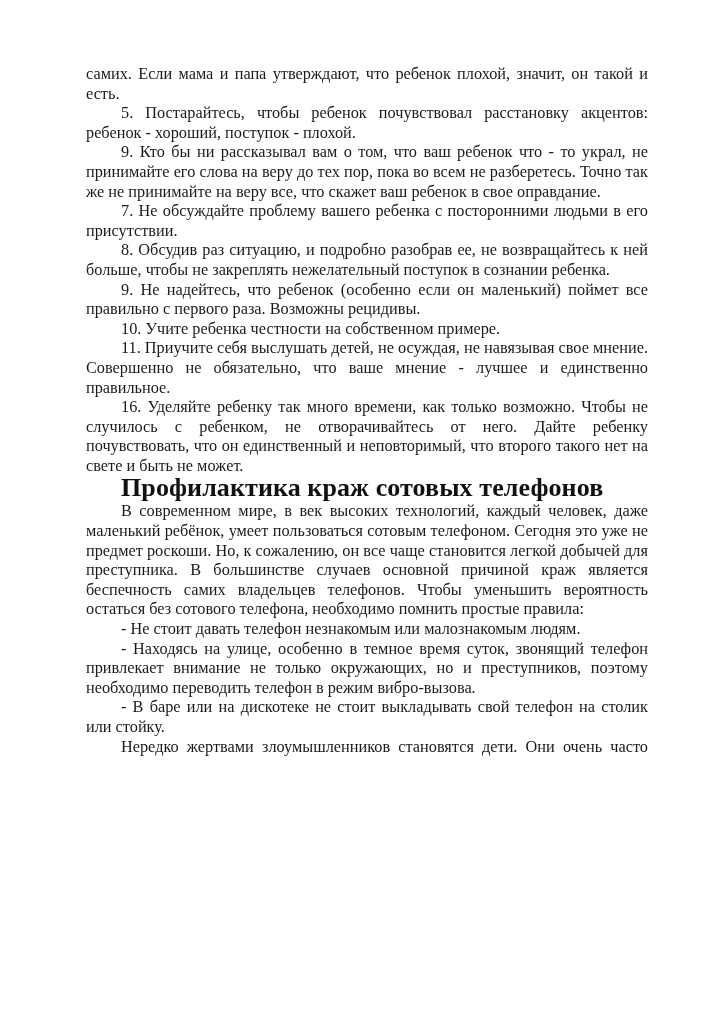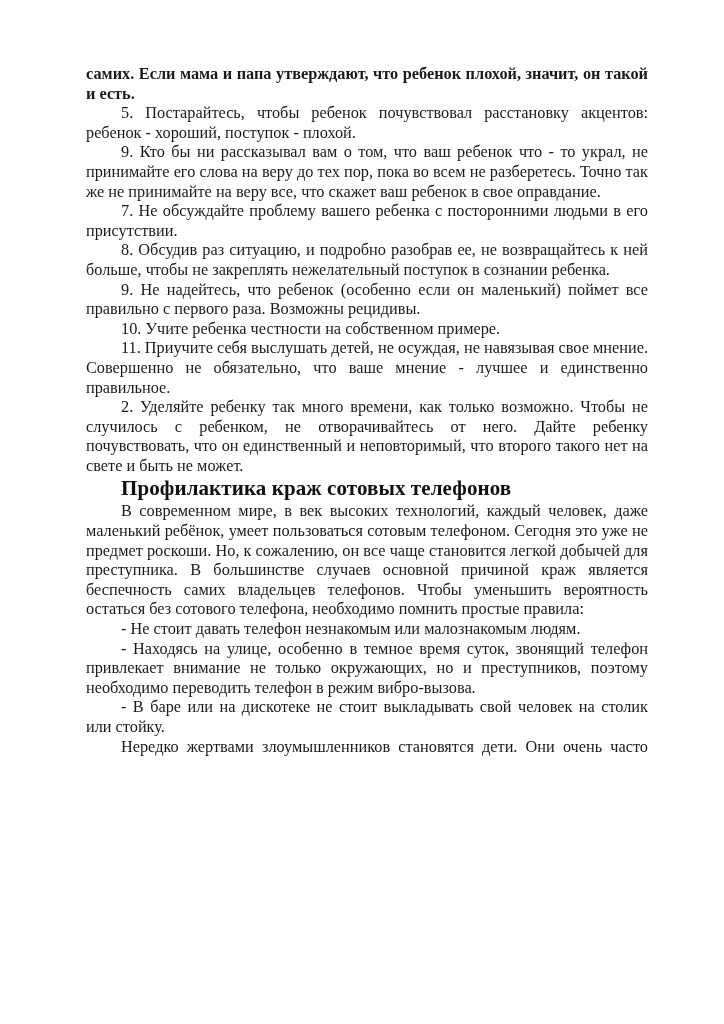--- a/index.html
+++ b/index.html
@@ -12,48 +12,48 @@
     font-family: "Liberation Serif", "DejaVu Serif", serif;
     font-size: 16.3px;
     line-height: 19.6px;
     color: #1a1a1a;
   }
   .p {
     margin: 0;
     text-align: justify;
     text-indent: 35px;
   }
-  .p.noindent { text-indent: 0; font-weight: bold; }
+  .p.noindent { text-indent: 0; }
   .heading {
     margin: 0;
     padding-left: 35px;
     font-weight: bold;
-    font-size: 21px;
+    font-size: 26px;
     line-height: 26px;
     color: #111;
     letter-spacing: 0.1px;
   }
 </style>
 </head>
 <body>
 
 <div class="page">
   <p class="p noindent">самих. Если мама и папа утверждают, что ребенок плохой, значит, он такой и есть.</p>
 
   <p class="p">5. Постарайтесь, чтобы ребенок почувствовал расстановку акцентов: ребенок - хороший, поступок - плохой.</p>
   <p class="p">9. Кто бы ни рассказывал вам о том, что ваш ребенок что - то украл, не принимайте его слова на веру до тех пор, пока во всем не разберетесь. Точно так же не принимайте на веру все, что скажет ваш ребенок в свое оправдание.</p>
   <p class="p">7. Не обсуждайте проблему вашего ребенка с посторонними людьми в его присутствии.</p>
   <p class="p">8. Обсудив раз ситуацию, и подробно разобрав ее, не возвращайтесь к ней больше, чтобы не закреплять нежелательный поступок в сознании ребенка.</p>
   <p class="p">9. Не надейтесь, что ребенок (особенно если он маленький) поймет все правильно с первого раза. Возможны рецидивы.</p>
   <p class="p">10. Учите ребенка честности на собственном примере.</p>
   <p class="p">11. Приучите себя выслушать детей, не осуждая, не навязывая свое мнение. Совершенно не обязательно, что ваше мнение - лучшее и единственно правильное.</p>
-  <p class="p">2. Уделяйте ребенку так много времени, как только возможно. Чтобы не случилось с ребенком, не отворачивайтесь от него. Дайте ребенку почувствовать, что он единственный и неповторимый, что второго такого нет на свете и быть не может.</p>
+  <p class="p">16. Уделяйте ребенку так много времени, как только возможно. Чтобы не случилось с ребенком, не отворачивайтесь от него. Дайте ребенку почувствовать, что он единственный и неповторимый, что второго такого нет на свете и быть не может.</p>
 
   <h2 class="heading">Профилактика краж сотовых телефонов</h2>
 
   <p class="p">В современном мире, в век высоких технологий, каждый человек, даже маленький ребёнок, умеет пользоваться сотовым телефоном. Сегодня это уже не предмет роскоши. Но, к сожалению, он все чаще становится легкой добычей для преступника. В большинстве случаев основной причиной краж является беспечность самих владельцев телефонов. Чтобы уменьшить вероятность остаться без сотового телефона, необходимо помнить простые правила:</p>
 
   <p class="p">- Не стоит давать телефон незнакомым или малознакомым людям.</p>
   <p class="p">- Находясь на улице, особенно в темное время суток, звонящий телефон привлекает внимание не только окружающих, но и преступников, поэтому необходимо переводить телефон в режим вибро-вызова.</p>
-  <p class="p">- В баре или на дискотеке не стоит выкладывать свой человек на столик или стойку.</p>
+  <p class="p">- В баре или на дискотеке не стоит выкладывать свой телефон на столик или стойку.</p>
 
   <p class="p" style="text-align-last: justify;">Нередко жертвами злоумышленников становятся дети. Они очень часто</p>
 </div>
 
 </body></html>

